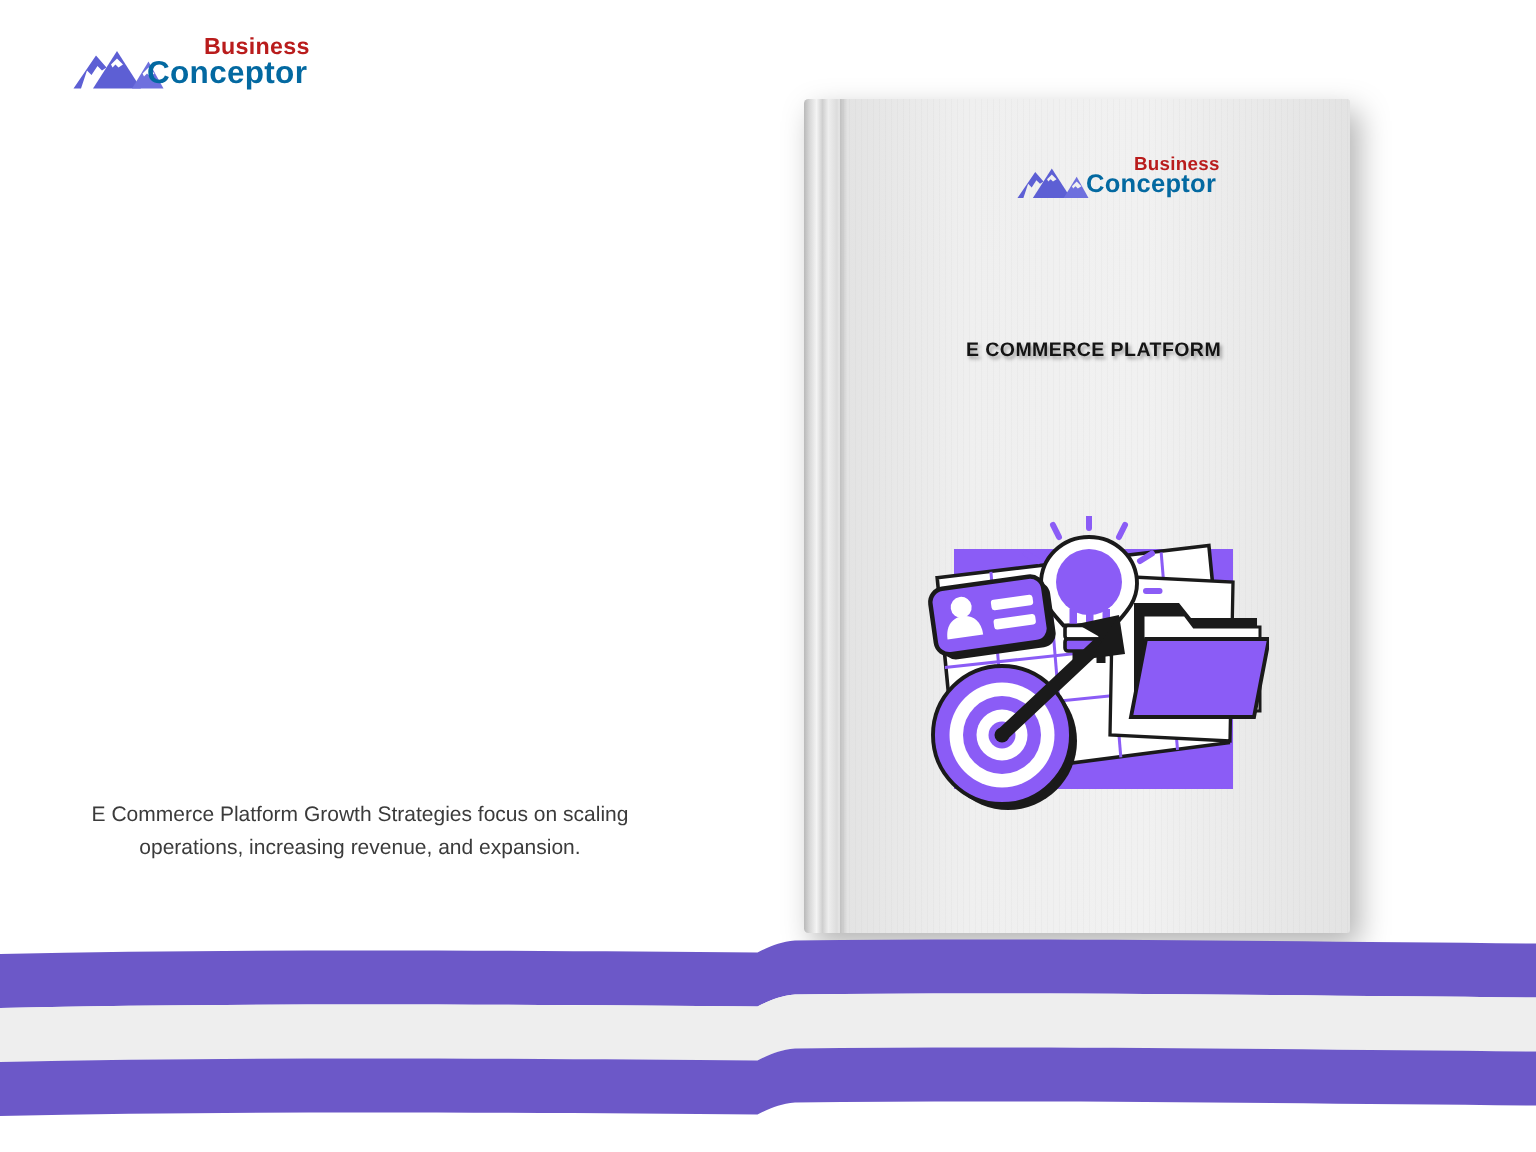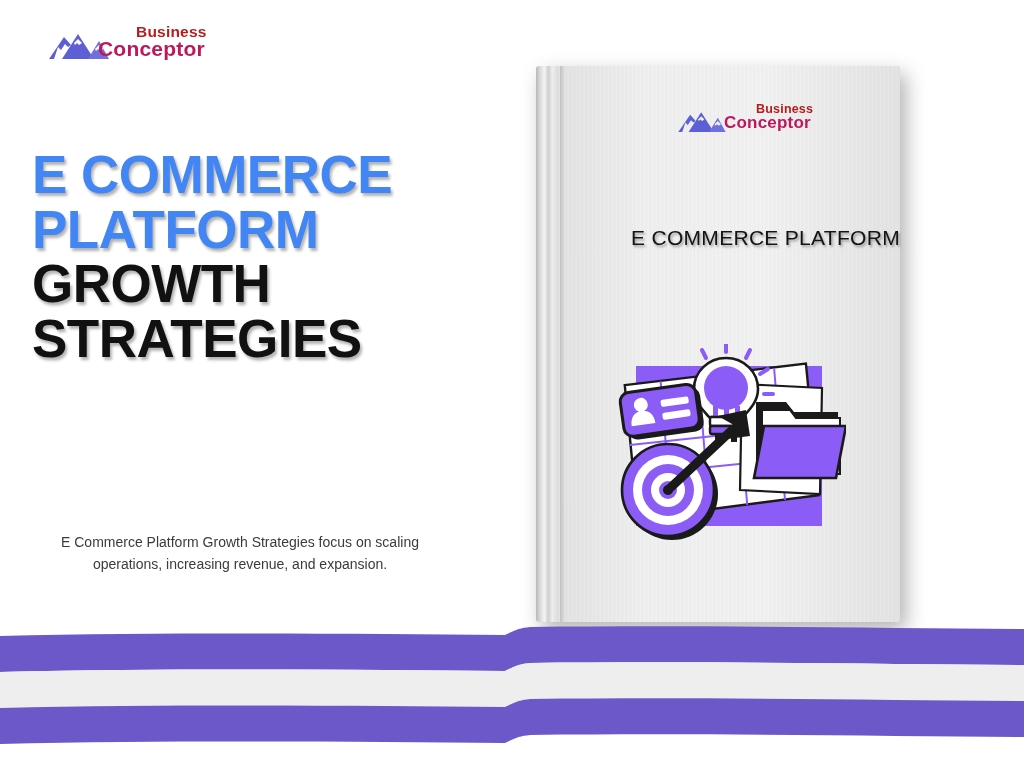--- a/index.html
+++ b/index.html
@@ -19,21 +19,21 @@
   .logo-mark { position: absolute; left: 0; top: 4px; width: 62px; height: 38px; }
   .logo-words { position: absolute; left: 42px; top: 0; width: 170px; height: 44px; }
   .logo-business {
     position: absolute; left: 46px; top: 1px;
     font-size: 15.5px; font-weight: bold; letter-spacing: .2px;
     color: #b91c1c; font-family: "Liberation Sans", sans-serif;
   }
   .logo-conceptor {
     position: absolute; left: 8px; top: 15px;
     font-size: 21px; font-weight: bold; letter-spacing: .2px;
-    color: #be185d; font-family: "Liberation Sans", sans-serif;
+    color: #0369a1; font-family: "Liberation Sans", sans-serif;
   }
 
   
   .headline {
     position: absolute; left: 32px; top: 148px; width: 430px;
   }
   .headline .line {
     font-size: 53px; font-weight: bold; line-height: 1.03;
     letter-spacing: -0.5px;
     text-shadow: 2px 3px 3px rgba(0,0,0,0.30);
@@ -75,22 +75,22 @@
     background: linear-gradient(to right, rgba(130,130,130,.35), rgba(255,255,255,0));
   }
 
   .book-logo { position: absolute; left: 140px; top: 36px; width: 160px; height: 38px; }
   .book-logo .logo-mark { left: 0; top: 4px; width: 52px; height: 30px; }
   .book-logo .logo-business { left: 38px; top: 0px; font-size: 12.5px; }
   .book-logo .logo-conceptor { left: 6px; top: 11px; font-size: 17px; }
 
   .book-title {
     position: absolute; left: 22px; right: 0; top: 158px;
-    text-align: right; color: #141414;
-    font-size: 21px; font-weight: normal; line-height: 1.36;
+    text-align: center; color: #141414;
+    font-size: 13px; font-weight: bold; line-height: 1.36;
     letter-spacing: .3px;
     text-shadow: 1.5px 2px 2.5px rgba(0,0,0,0.35);
   }
 
   .book-art { position: absolute; left: 78px; top: 278px; width: 232px; height: 208px; }
 
   
   .waves { position: absolute; left: 0; bottom: 0; width: 1024px; height: 160px; }
 </style>
 </head>
@@ -107,26 +107,20 @@
         <path d="M40 33 L51 15 L61 33 Z" fill="#6e70de"></path>
         <path d="M47 23 L51 19 L55 23 L52 25 L50 23 L48 25 Z" fill="#ffffff"></path>
       </svg>
     </div>
     <div class="logo-words">
       <span class="logo-business">Business</span>
       <span class="logo-conceptor">Conceptor</span>
     </div>
   </div>
 
-  <div class="headline">
-    <div class="line blue">E COMMERCE</div>
-    <div class="line blue">PLATFORM</div>
-    <div class="line black">GROWTH</div>
-    <div class="line black">STRATEGIES</div>
-  </div>
 
   <div class="subtitle">E Commerce Platform Growth Strategies focus on scaling operations, increasing revenue, and expansion.</div>
 
   <div class="book">
     <div class="book-spine"></div>
     <div class="book-cover"></div>
     <div class="book-inner-edge"></div>
 
     <div class="header-logo book-logo">
       <div class="logo-mark">

